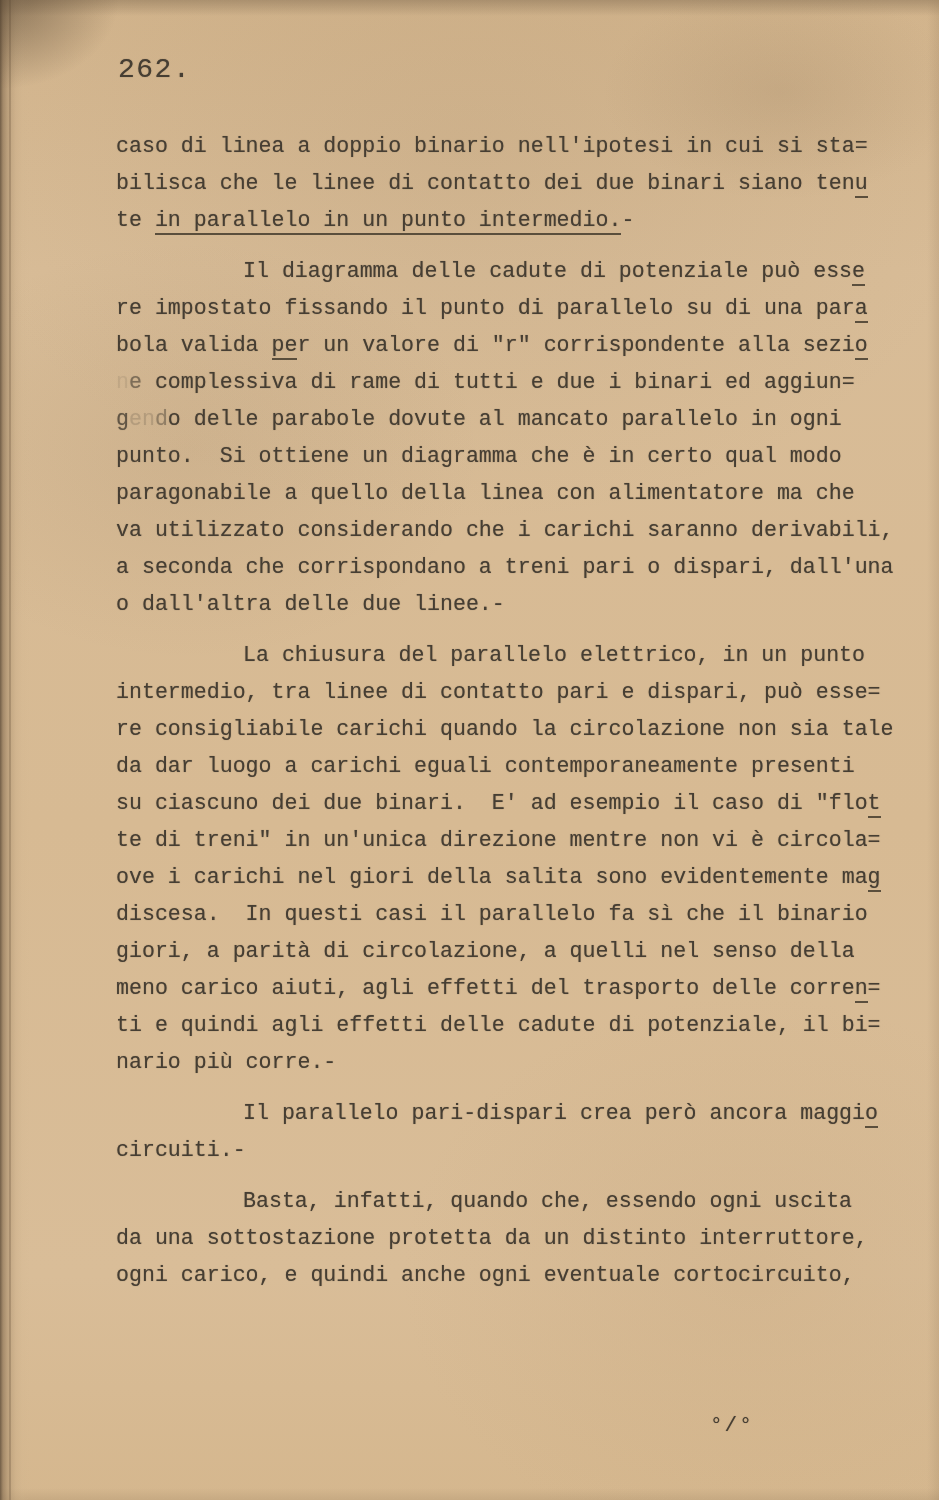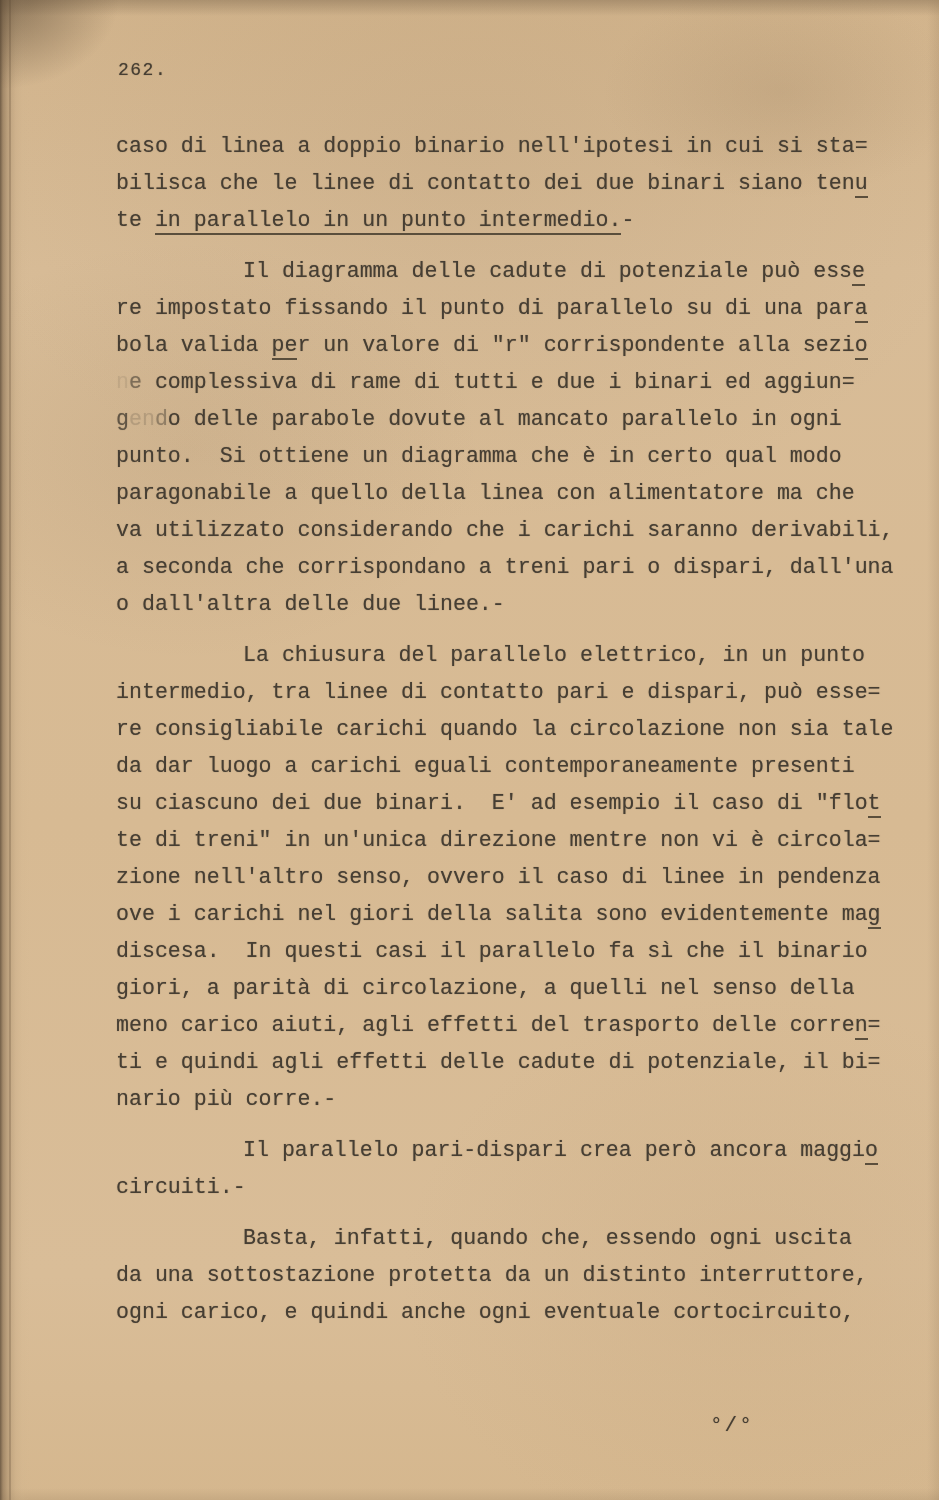--- a/index.html
+++ b/index.html
@@ -52,22 +52,22 @@
   .edge-right {
     position: absolute; right: 0; top: 0; bottom: 0; width: 12px;
     background: linear-gradient(270deg, rgba(150,124,92,0.22), rgba(150,124,92,0));
   }
   .edge-bottom {
     position: absolute; left: 0; bottom: 0; right: 0; height: 12px;
     background: linear-gradient(0deg, rgba(140,116,86,0.20), rgba(140,116,86,0));
   }
 
   .page-number {
-    position: absolute; left: 118px; top: 60px;
-    font-size: 18px; letter-spacing: 1.5px;
+    position: absolute; left: 118px; top: 54px;
+    font-size: 28px; letter-spacing: 1.5px;
     text-shadow: 0 0 1px rgba(70,60,45,0.6);
     text-align: center;
   }
   .text-body {
     position: absolute; left: 116px; top: 128px; width: 790px;
   }
   .para { margin: 0 0 14px 0; }
   .line {
     white-space: pre;
     font-size: 21.6px;
@@ -116,21 +116,20 @@
         <div class="line"><span>a seconda che corrispondano a treni pari o dispari, dall'una</span></div>
         <div class="line"><span>o dall'altra delle due linee.-</span></div>
       </div>
       <div class="para">
         <div class="line indent"><span>La chiusura del parallelo elettrico, in un punto</span></div>
         <div class="line"><span>intermedio, tra linee di contatto pari e dispari, può esse=</span></div>
         <div class="line"><span>re consigliabile carichi quando la circolazione non sia tale</span></div>
         <div class="line"><span>da dar luogo a carichi eguali contemporaneamente presenti</span></div>
         <div class="line"><span>su ciascuno dei due binari.  E' ad esempio il caso di "flo</span><span class="seg-u">t</span></div>
         <div class="line"><span>te di treni" in un'unica direzione mentre non vi è circola=</span></div>
-        <div class="line"><span>zione nell'altro senso, ovvero il caso di linee in pendenza</span></div>
         <div class="line"><span>ove i carichi nel giori della salita sono evidentemente ma</span><span class="seg-u">g</span></div>
         <div class="line"><span>discesa.  In questi casi il parallelo fa sì che il binario</span></div>
         <div class="line"><span>giori, a parità di circolazione, a quelli nel senso della</span></div>
         <div class="line"><span>meno carico aiuti, agli effetti del trasporto delle corre</span><span class="seg-u">n</span><span>=</span></div>
         <div class="line"><span>ti e quindi agli effetti delle cadute di potenziale, il bi=</span></div>
         <div class="line"><span>nario più corre.-</span></div>
       </div>
       <div class="para">
         <div class="line indent"><span>Il parallelo pari-dispari crea però ancora maggi</span><span class="seg-u">o</span></div>
         <div class="line"><span>circuiti.-</span></div>

